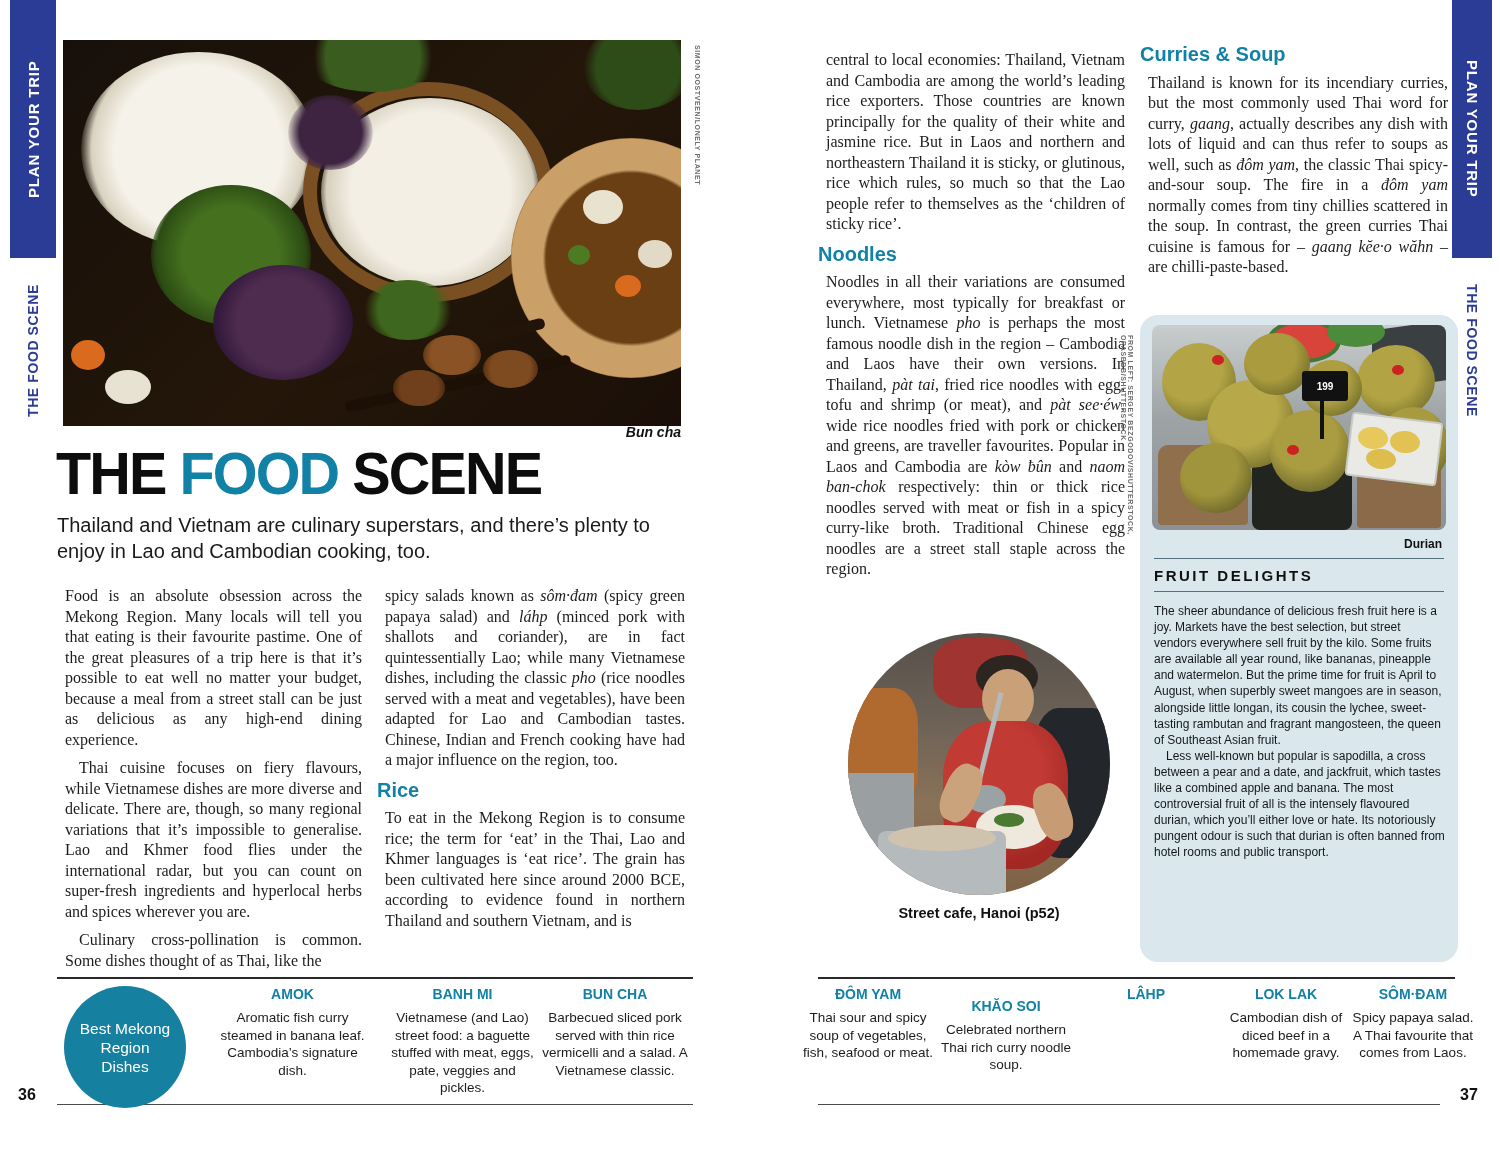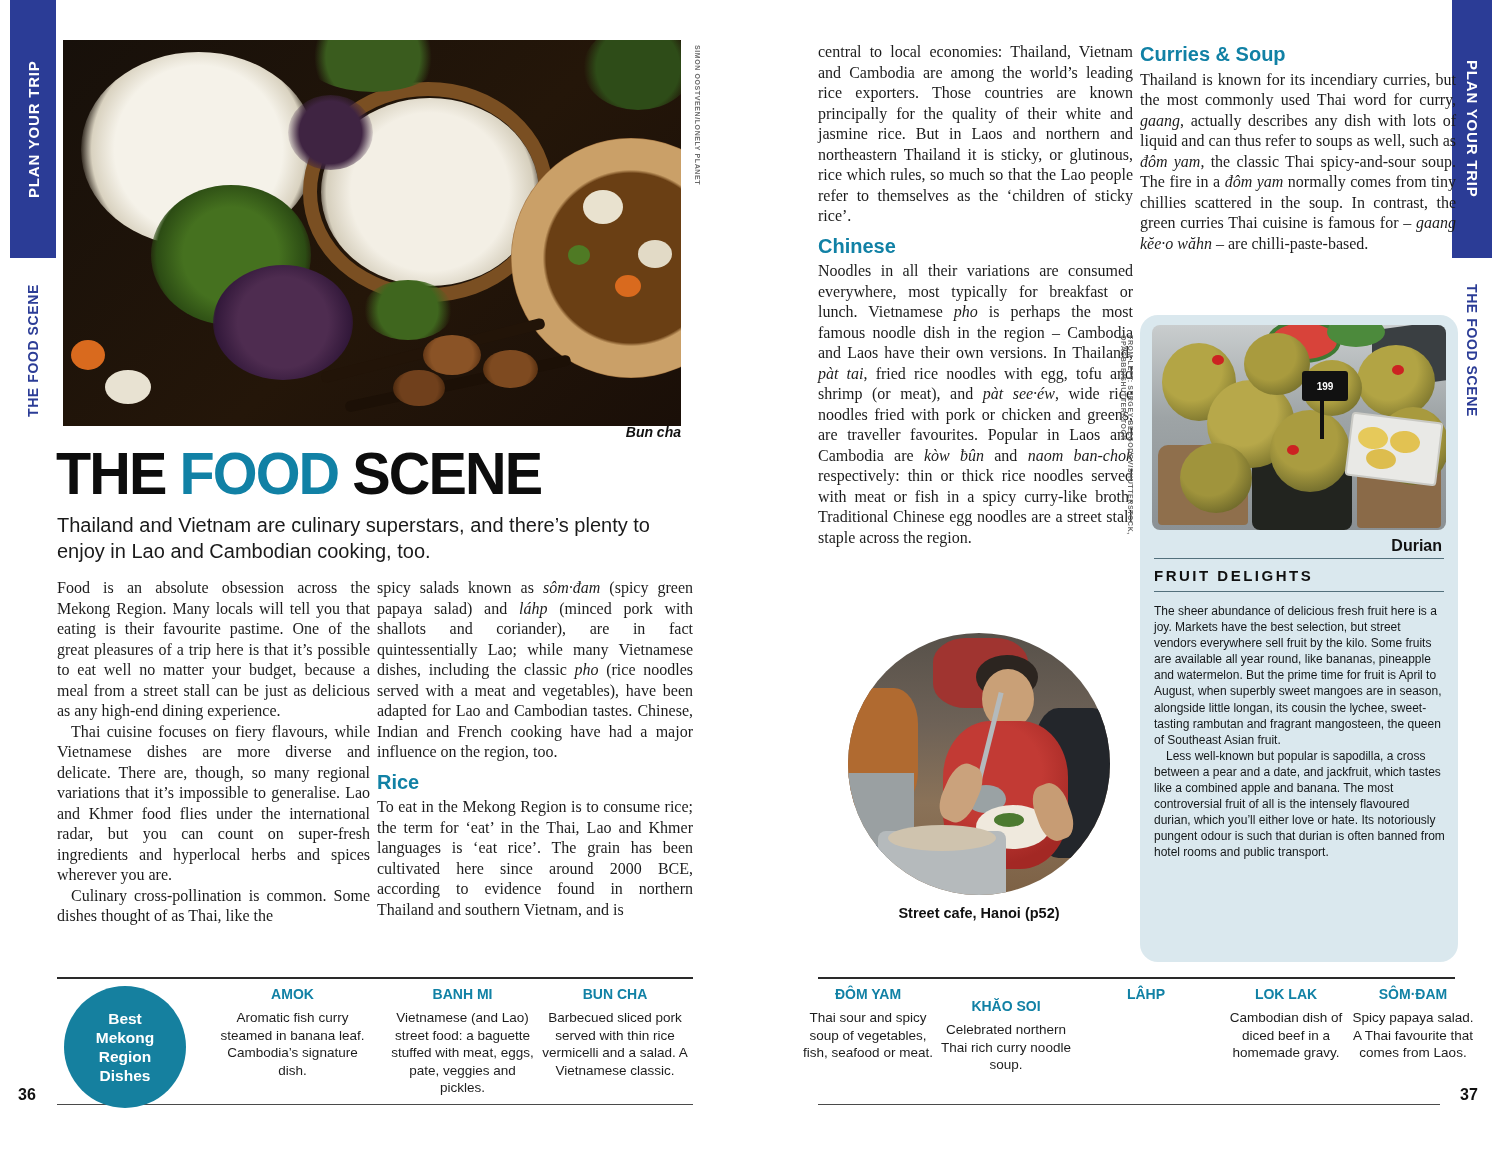--- a/index.html
+++ b/index.html
@@ -24,49 +24,49 @@
 
   
   .big-title{font-weight:900;font-size:60px;letter-spacing:-2px;line-height:1;color:#0d0d0d;
              transform:scaleX(.96);transform-origin:left top;white-space:nowrap;}
   .big-title .accent{color:#1181a5;}
   .subtitle{font-size:20px;line-height:26px;color:#1a1a1a;font-weight:500;}
 
   
   .serif{font-family:"Liberation Serif","DejaVu Serif",serif;font-size:16px;line-height:20.5px;
          text-align:justify;color:#1c1c1c;}
-  .serif p{margin:0;}
+  .serif p{margin:8px;}
   .serif p.indent{text-indent:14px;}
   .sec-head{font-family:"Liberation Sans",sans-serif;font-weight:bold;font-size:20px;color:#1181a5;
             margin:9px 0 5px 0;text-align:left;}
 
   
   .circle-photo{left:848px;top:633px;width:262px;height:262px;border-radius:50%;overflow:hidden;
                 background:linear-gradient(180deg,#57514a 0%,#6e6257 35%,#8a7258 65%,#7d6145 100%);}
   .circle-caption{font-weight:bold;font-size:14.5px;text-align:center;color:#111;}
 
   
   .fruit-box{left:1140px;top:315px;width:318px;height:647px;background:#dae8ee;border-radius:18px;}
   .fruit-photo{position:absolute;left:12px;top:10px;width:294px;height:205px;border-radius:8px;overflow:hidden;
                background:linear-gradient(180deg,#c9cdce 0%,#9ea4a6 45%,#8b9194 100%);}
-  .fruit-caption{position:absolute;right:16px;top:222px;font-weight:bold;font-size:16px;color:#111;}
+  .fruit-caption{position:absolute;right:16px;top:222px;font-weight:bold;font-size:12px;color:#111;}
   .fruit-rule{position:absolute;left:14px;width:290px;height:1px;background:#53707c;}
   .fruit-head{position:absolute;left:14px;top:252px;font-weight:bold;font-size:15px;letter-spacing:2.5px;color:#101010;}
   .fruit-body{position:absolute;left:14px;top:288px;width:292px;font-size:12px;line-height:16.1px;color:#15181a;}
   .fruit-body p{margin:0;}
   .fruit-body p.indent{text-indent:12px;}
   .price-sign{position:absolute;left:150px;top:46px;width:46px;height:30px;background:#111;border-radius:3px;
               color:#fff;font-size:10px;font-weight:bold;display:flex;align-items:center;justify-content:center;}
 
   
   .rule-dark{background:#2a2a2a;height:2px;}
   .rule-thin{background:#4a4a4a;height:1px;}
   .badge{left:64px;top:986px;width:122px;height:122px;border-radius:50%;background:#15809f;z-index:3;
          display:flex;align-items:center;justify-content:center;text-align:center;
-         color:#fff;font-weight:bold;font-size:15.5px;line-height:19px;}
+         color:#fff;font-weight:normal;font-size:15.5px;line-height:19px;}
   .dish{text-align:center;}
   .dish .dname{color:#1181a5;font-weight:bold;font-size:14px;margin-bottom:7px;}
   .dish .ddesc{font-size:13.5px;line-height:17.5px;color:#1d1d1d;font-weight:500;}
   .pagenum{font-weight:bold;font-size:16px;color:#111;}
 </style>
 </head>
 <body>
 
 <div class="spread">
 
@@ -120,21 +120,21 @@
     <p class="indent">Culinary cross-pollination is common. Some dishes thought of as Thai, like the</p>
   </div>
   <div class="abs serif" style="left:377px;top:578px;width:316px;">
     <p>spicy salads known as <i>sôm·đam</i> (spicy green papaya salad) and <i>láhp</i> (minced pork with shallots and coriander), are in fact quintessentially Lao; while many Vietnamese dishes, including the classic <i>pho</i> (rice noodles served with a meat and vegetables), have been adapted for Lao and Cambodian tastes. Chinese, Indian and French cooking have had a major influence on the region, too.</p>
     <div class="sec-head">Rice</div>
     <p>To eat in the Mekong Region is to consume rice; the term for ‘eat’ in the Thai, Lao and Khmer languages is ‘eat rice’. The grain has been cultivated here since around 2000 BCE, according to evidence found in northern Thailand and southern Vietnam, and is</p>
   </div>
 
   <div class="abs serif" style="left:818px;top:42px;width:315px;">
     <p>central to local economies: Thailand, Vietnam and Cambodia are among the world’s leading rice exporters. Those countries are known principally for the quality of their white and jasmine rice. But in Laos and northern and northeastern Thailand it is sticky, or glutinous, rice which rules, so much so that the Lao people refer to themselves as the ‘children of sticky rice’.</p>
-    <div class="sec-head">Chinese</div>
+    <div class="sec-head">Noodles</div>
     <p>Noodles in all their variations are consumed everywhere, most typically for breakfast or lunch. Vietnamese <i>pho</i> is perhaps the most famous noodle dish in the region – Cambodia and Laos have their own versions. In Thailand, <i>pàt tai</i>, fried rice noodles with egg, tofu and shrimp (or meat), and <i>pàt see·éw</i>, wide rice noodles fried with pork or chicken and greens, are traveller favourites. Popular in Laos and Cambodia are <i>kòw ƀûn</i> and <i>naom ban-chok</i> respectively: thin or thick rice noodles served with meat or fish in a spicy curry-like broth. Traditional Chinese egg noodles are a street stall staple across the region.</p>
   </div>
   <div class="abs vtext-down photo-credit" style="left:1120px;top:335px;width:14px;height:300px;justify-content:flex-start;">FROM LEFT: SERGEY BEZGODOV/SHUTTERSTOCK, OPASBBB/SHUTTERSTOCK</div>
 
   <div class="abs circle-photo">
     <div class="blob" style="left:-10px;top:55px;width:80px;height:120px;background:#b06a30;border-radius:30%;"></div>
     <div class="blob" style="left:85px;top:5px;width:95px;height:70px;background:#a03430;border-radius:35%;"></div>
     <div class="blob" style="left:185px;top:75px;width:85px;height:150px;background:#23262b;border-radius:30%;"></div>
     <div class="abs" style="left:28px;top:185px;width:26px;height:34px;background:#3a5a8a;"></div>
     <div class="abs" style="left:0;top:140px;width:66px;height:90px;background:#9aa0a2;"></div>

